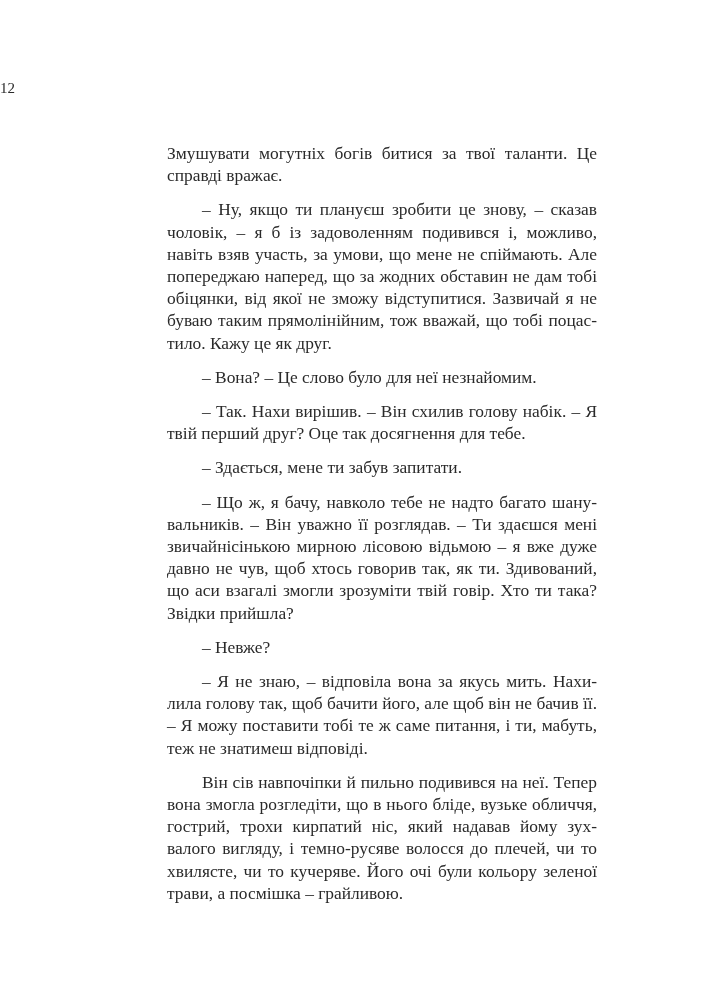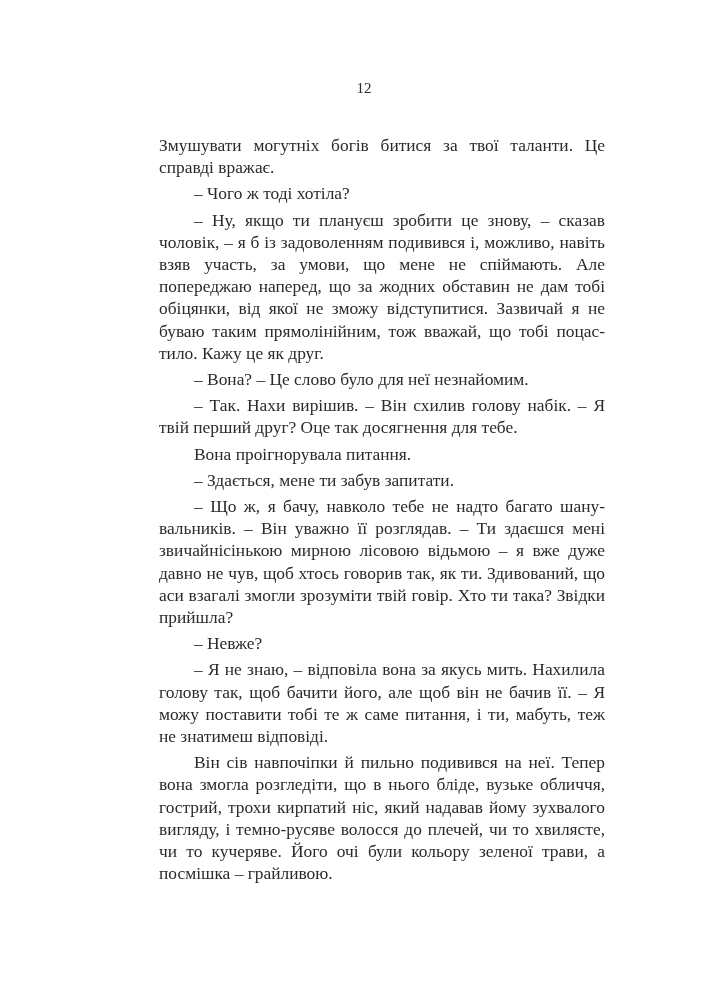--- a/index.html
+++ b/index.html
@@ -7,52 +7,49 @@
     width: 728px; height: 1000px;
     background: #ffffff;
     position: relative;
     overflow: hidden;
     font-family: "Liberation Serif", "DejaVu Serif", serif;
     color: #2a2a2a;
   }
   .page-number {
     position: absolute;
     top: 79px; left: 0; width: 728px;
-    text-align: center;
     font-size: 15px;
     line-height: 18px;
   }
   .body-text {
     position: absolute;
     top: 130px;
     left: 155px;
     width: 454px;
     font-size: 17.4px;
     line-height: 22.2px;
     text-align: justify;
     hyphens: manual;
   }
   .body-text p {
-    margin: 4px;
+    margin: 12px;
     text-indent: 35px;
     text-align: justify;
     text-align-last: left;
   }
   .body-text p.noindent { text-indent: 0; }
 </style>
 </head>
 <body>
 
 <div class="page-number">12</div>
 
 <div class="body-text">
   <p class="noindent">Змушувати могутніх богів битися за твої таланти. Це справді вражає.</p>
-  <p>– Чого ж тоді хотіла?</p>
   <p>– Ну, якщо ти плануєш зробити це знову, – сказав чоловік, – я б із задоволенням подивився і, можливо, навіть взяв участь, за умови, що мене не спіймають. Але попереджаю наперед, що за жодних обставин не дам тобі обіцянки, від якої не зможу відступитися. Зазвичай я не буваю таким прямолінійним, тож вважай, що тобі поцас­тило. Кажу це як друг.</p>
   <p>– Вона? – Це слово було для неї незнайомим.</p>
   <p>– Так. Нахи вирішив. – Він схилив голову набік. – Я твій перший друг? Оце так досягнення для тебе.</p>
-  <p>Вона проігнорувала питання.</p>
   <p>– Здається, мене ти забув запитати.</p>
   <p>– Що ж, я бачу, навколо тебе не надто багато шану­вальників. – Він уважно її розглядав. – Ти здаєшся мені звичайнісінькою мирною лісовою відьмою – я вже дуже давно не чув, щоб хтось говорив так, як ти. Здивований, що аси взагалі змогли зрозуміти твій говір. Хто ти така? Звідки прийшла?</p>
   <p>– Невже?</p>
   <p>– Я не знаю, – відповіла вона за якусь мить. Нахи­лила голову так, щоб бачити його, але щоб він не бачив її. – Я можу поставити тобі те ж саме питання, і ти, мабуть, теж не знатимеш відповіді.</p>
   <p>Він сів навпочіпки й пильно подивився на неї. Тепер вона змогла розгледіти, що в нього бліде, вузьке обличчя, гострий, трохи кирпатий ніс, який надавав йому зух­валого вигляду, і темно-русяве волосся до плечей, чи то хвилясте, чи то кучеряве. Його очі були кольору зеленої трави, а посмішка – грайливою.</p>
 </div>
 
 </body></html>

